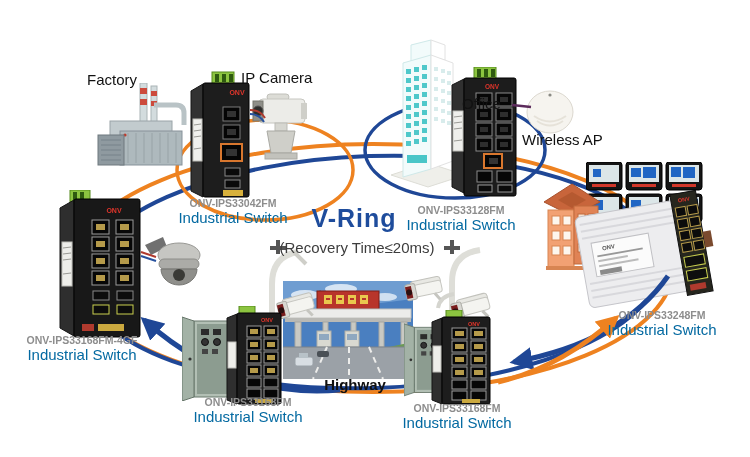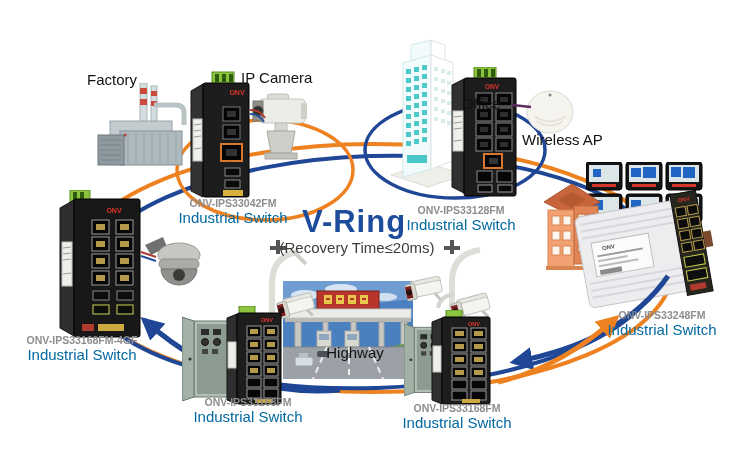--- a/index.html
+++ b/index.html
@@ -4,21 +4,21 @@
 <style>
   html,body{margin:0;padding:0;background:#fff;}
   #canvas{position:relative;width:750px;height:457px;background:#fff;overflow:hidden;
           font-family:"Liberation Sans",sans-serif;}
   .lbl{position:absolute;font-size:15px;color:#111;white-space:nowrap;z-index:40;}
   .cap{position:absolute;text-align:center;line-height:1.12;white-space:nowrap;z-index:40;
        transform:translateX(-50%);}
   .cap .model{font-size:10.5px;font-weight:bold;color:#8d8d8d;}
   .cap .type{font-size:15px;color:#0369a1;}
   #title{position:absolute;left:354px;top:204px;transform:translateX(-50%);
-         font-size:31px;font-weight:bold;color:#1E4C9C;letter-spacing:1px;z-index:40;}
+         font-size:25px;font-weight:bold;color:#1E4C9C;letter-spacing:1px;z-index:40;}
   #subtitle{position:absolute;left:357px;top:239px;transform:translateX(-50%);
             font-size:15px;font-weight:normal;color:#3d3d3d;z-index:40;}
   svg{display:block;}
   .dev{position:absolute;z-index:10;}
   #ringsvg{position:absolute;left:0;top:0;z-index:1;}
   #overlaysvg{position:absolute;left:0;top:0;z-index:30;pointer-events:none;}
 </style>
 </head>
 <body>
 
@@ -603,21 +603,21 @@
     <path d="M 498 382 Q 560 368 616 318" fill="none" stroke="#EE8220" stroke-width="5" marker-end="url(#mo2)"></path>
   </svg>
 
   <div id="title">V-Ring</div>
   <div id="subtitle">(Recovery Time≤20ms)</div>
 
   <div class="lbl" style="left:87px;top:71px;">Factory</div>
   <div class="lbl" style="left:241px;top:69px;">IP Camera</div>
   <div class="lbl" style="left:462px;top:47px;margin-top:48px;">Office</div>
   <div class="lbl" style="left:522px;top:131px;">Wireless AP</div>
-  <div class="lbl" style="left:355px;top:344px;transform:translateX(-50%);">Highway</div>
+  <div class="lbl" style="left:355px;top:376px;transform:translateX(-50%);font-weight:bold;">Highway</div>
 
   <div class="cap" style="left:233px;top:198px;">
     <div class="model">ONV-IPS33042FM</div>
     <div class="type">Industrial Switch</div>
   </div>
   <div class="cap" style="left:461px;top:205px;text-align:center;">
     <div class="model">ONV-IPS33128FM</div>
     <div class="type">Industrial Switch</div>
   </div>
   <div class="cap" style="left:662px;top:310px;">

